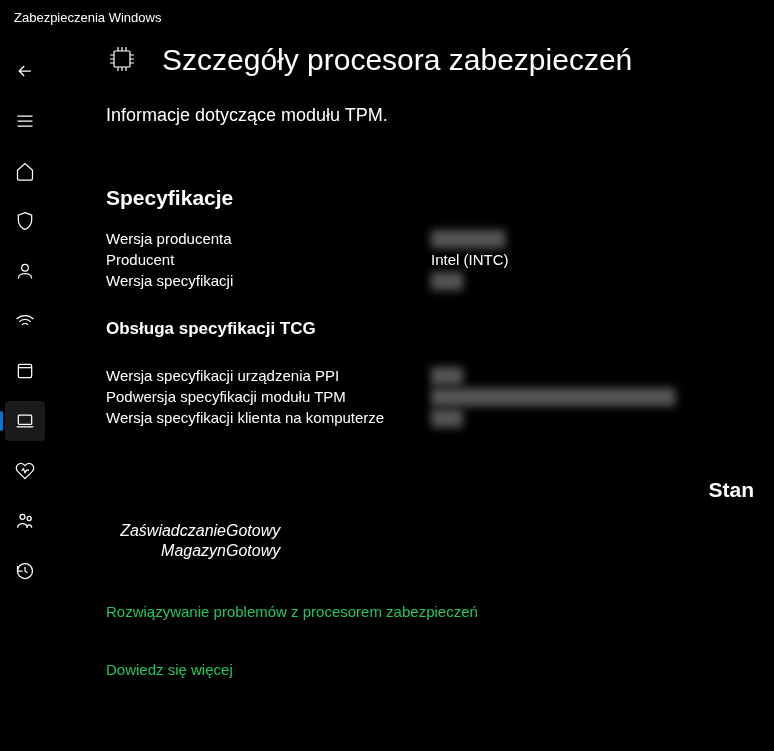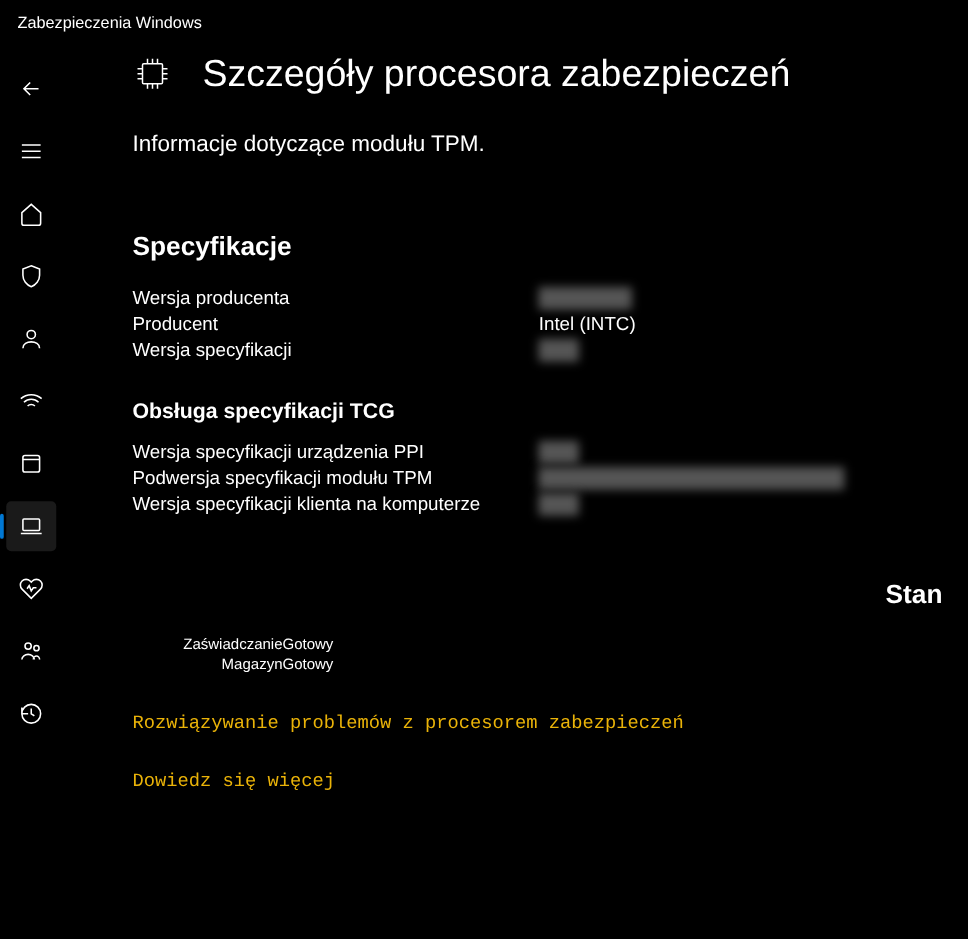--- a/index.html
+++ b/index.html
@@ -107,41 +107,41 @@
       filter: blur(4px);
       user-select: none;
       background: #555;
       color: #555;
       border-radius: 2px;
       display: inline-block;
     }
     .sub-section-title {
       font-size: 17px;
       margin-top: 30px;
-      margin-bottom: 14px;
+      margin-bottom: 28px;
     }
     .status-section {
       margin-top: 52px;
       text-align: right;
     }
     .status-row {
       display: flex;
-      font-size: 12px;
+      font-size: 16px;
       margin-bottom: 2px;
+      font-style: italic;
     }
     .status-label {
       width: 120px;
     }
     .link {
-      color: #eab308;
+      color: #22c55e;
       font-size: 15px;
       cursor: pointer;
-      margin-top: 30px;
+      margin-top: 41px;
       display: inline-block;
-      font-family: Liberation Mono, monospace;
     }
   </style>
 </head>
 <body>
 
 <div class="titlebar">Zabezpieczenia Windows</div>
 
 <div class="container">
   <div class="sidebar">
     <div class="nav-item">

